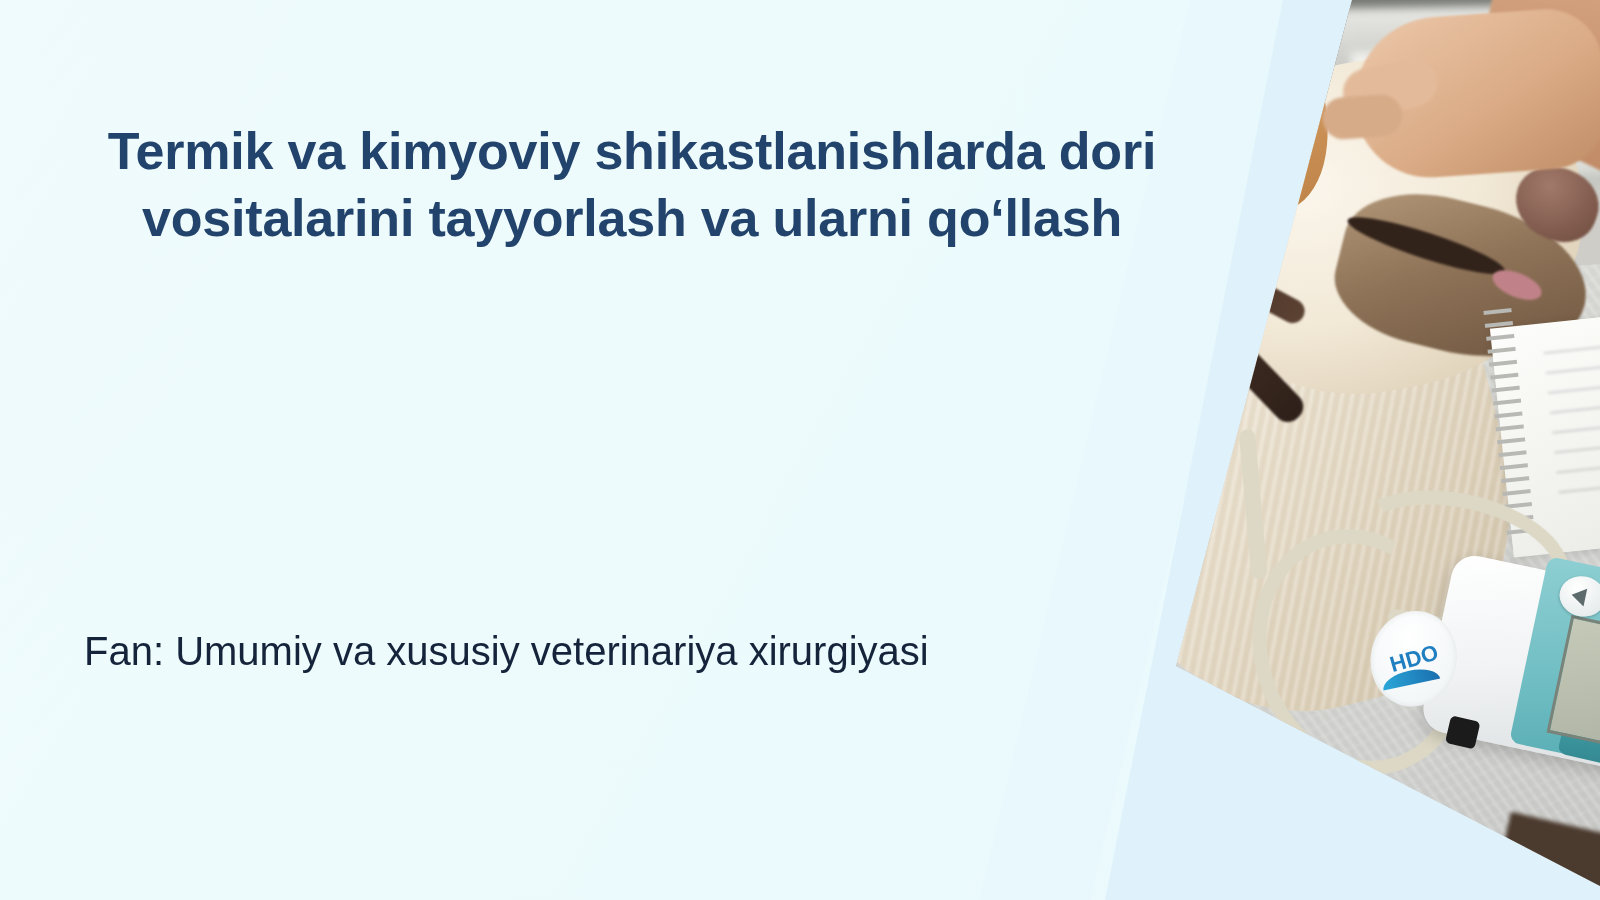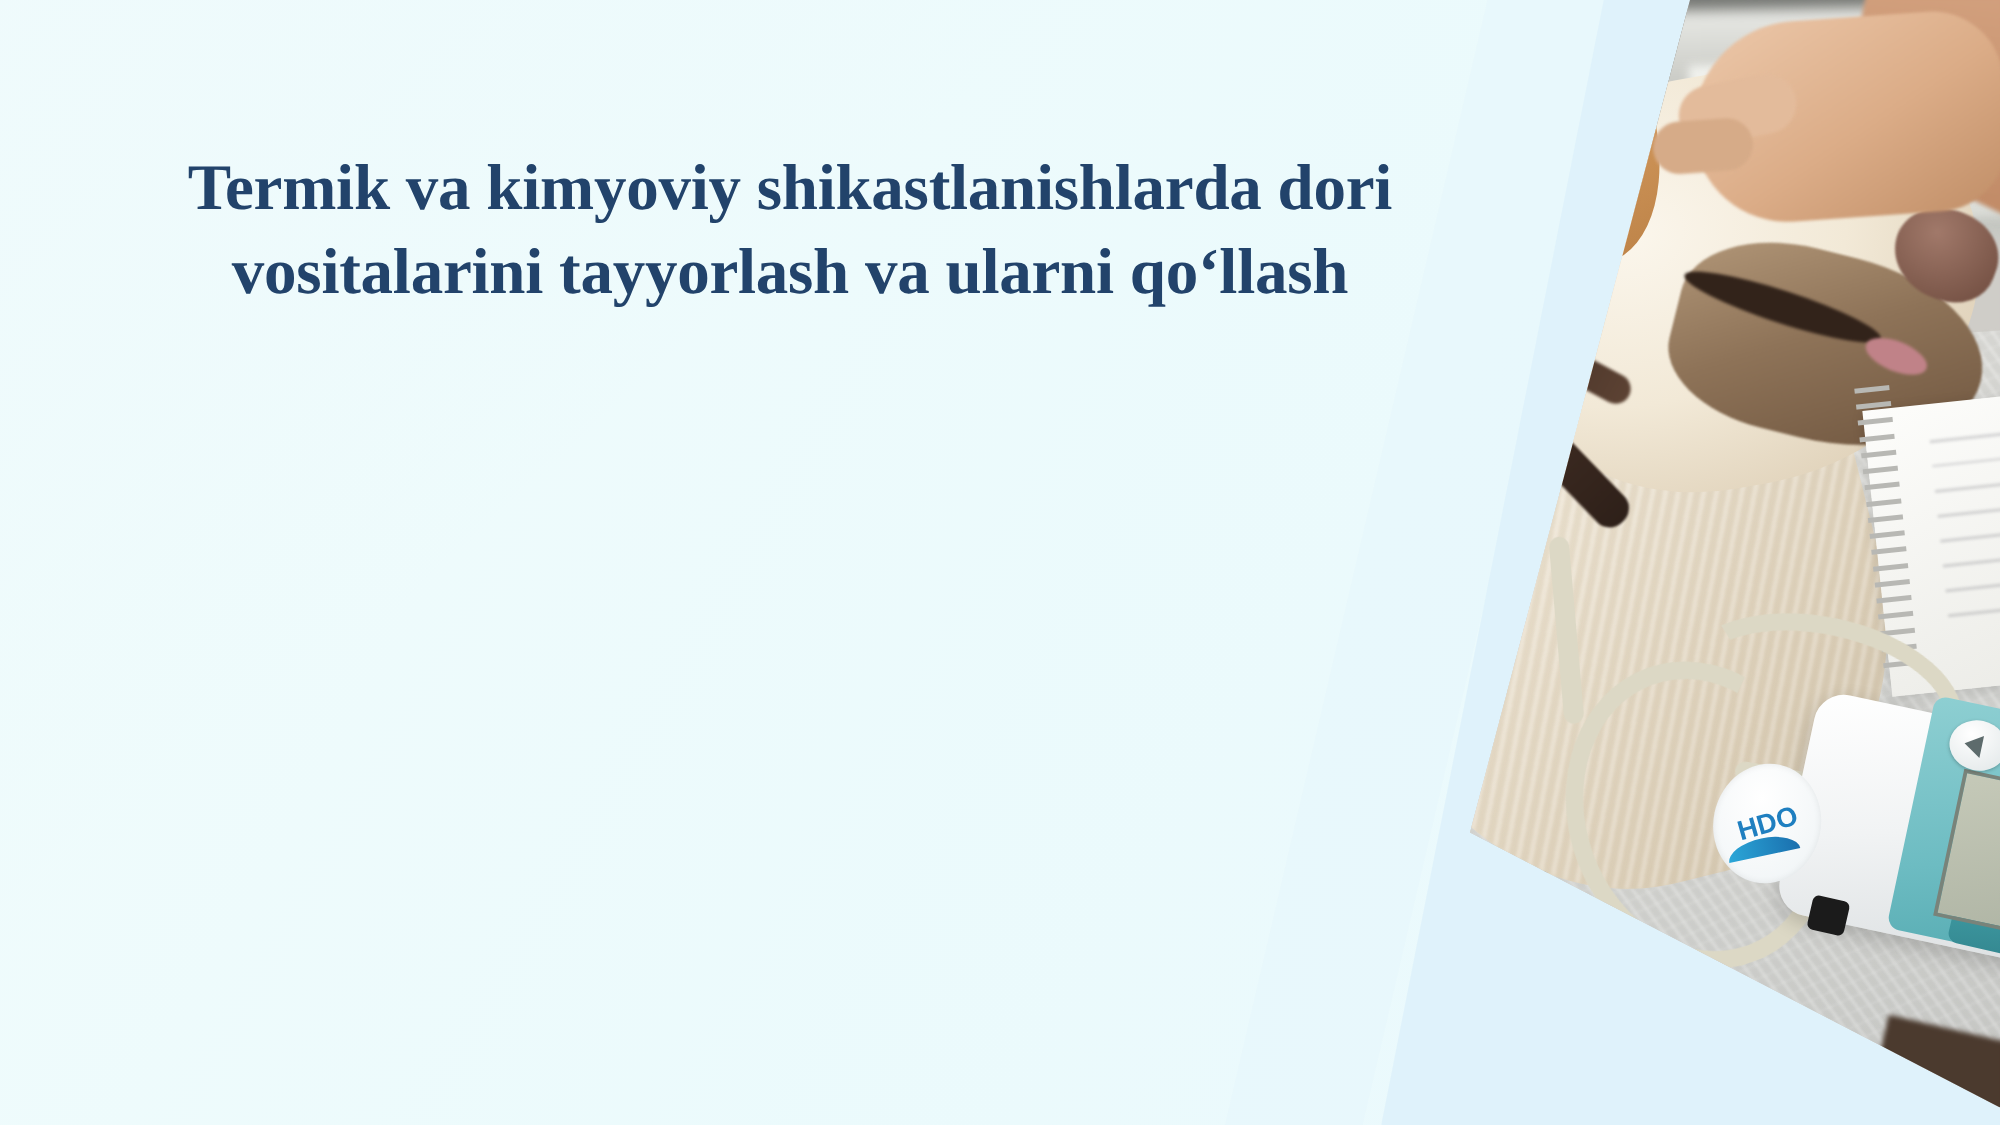--- a/index.html
+++ b/index.html
@@ -328,21 +328,21 @@
     backdrop-filter:blur(0.4px);
     pointer-events:none;
   }
 
   
   .title {
     position:absolute;
     left:84px; top:118px;
     width:1096px;
     text-align:center;
-    font-family:Liberation Serif, serif;
+    font-family:Liberation Sans, sans-serif;
     font-weight:bold;
     font-size:52px;
     line-height:1.28;
     letter-spacing:-0.2px;
     color:#22436b;
   }
   .subtitle {
     position:absolute;
     left:84px; top:627px;
     width:1096px;
@@ -421,14 +421,15 @@
       <div class="ph-logo">
         <span class="ph-logo-txt">HDO</span>
       </div>
       <div class="ph-logo-sw"></div>
 
     </div>
     <div class="photo-blur"></div>
   </div>
 
   <h1 class="title">Termik va kimyoviy shikastlanishlarda dori vositalarini tayyorlash va ularni qo‘llash</h1>
+  <p class="subtitle">Fan: Umumiy va xususiy veterinariya xirurgiyasi</p>
 
 </div>
 
 </body></html>

